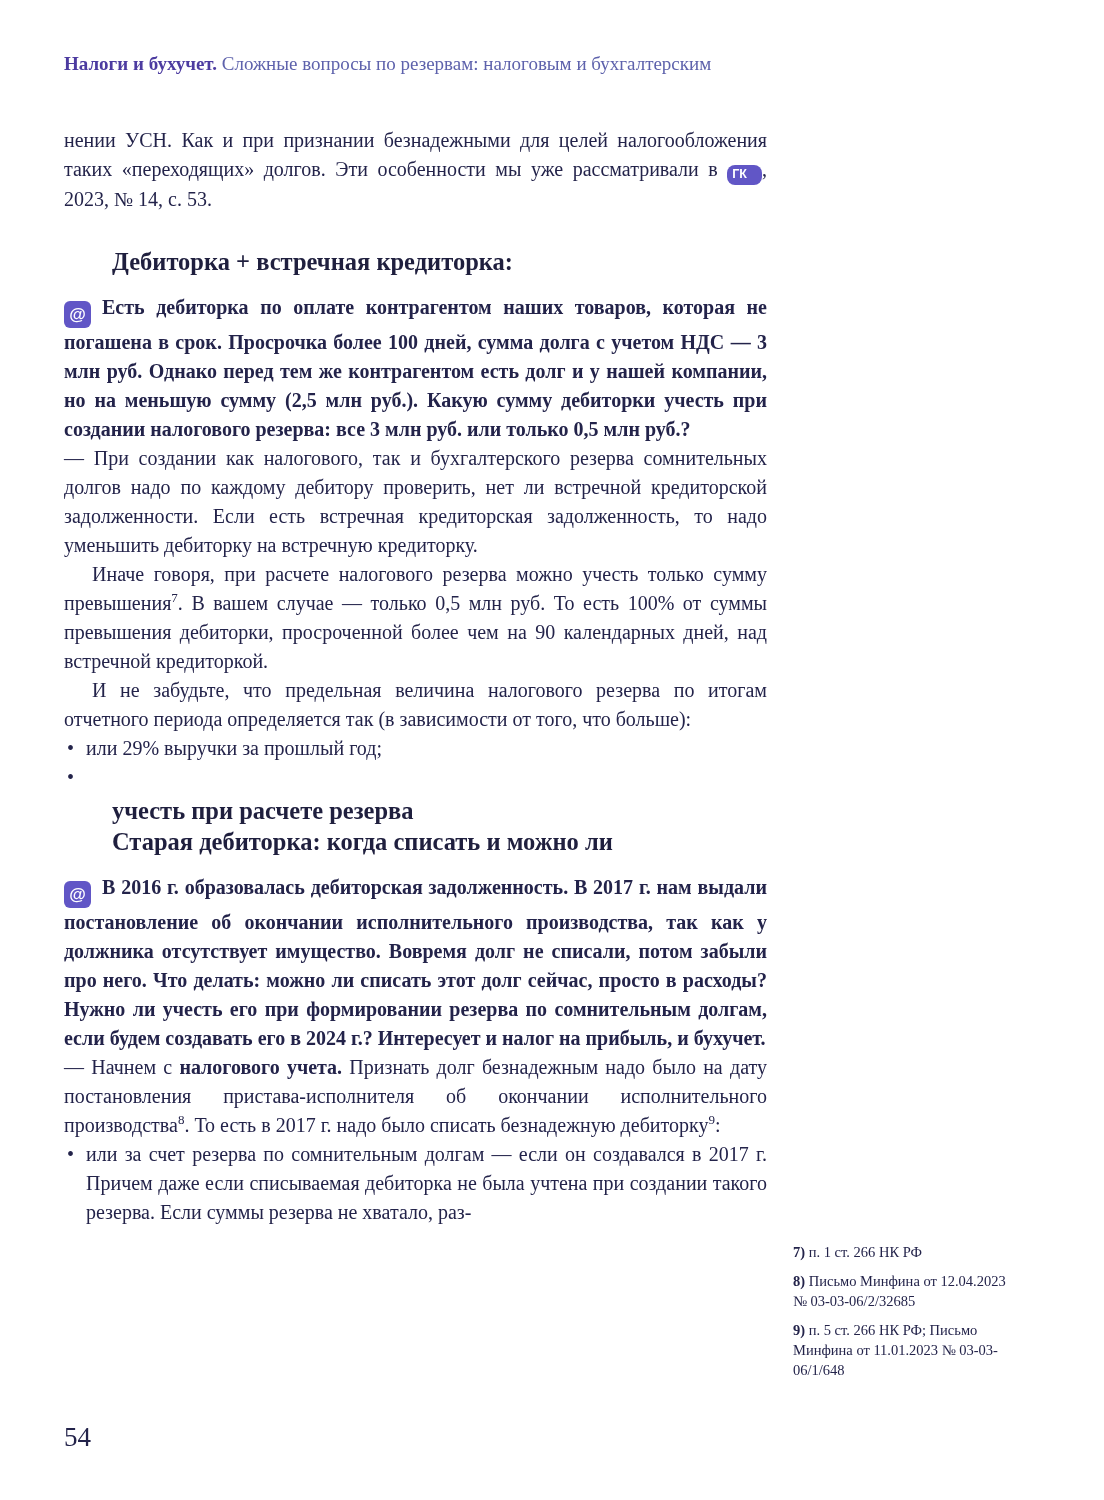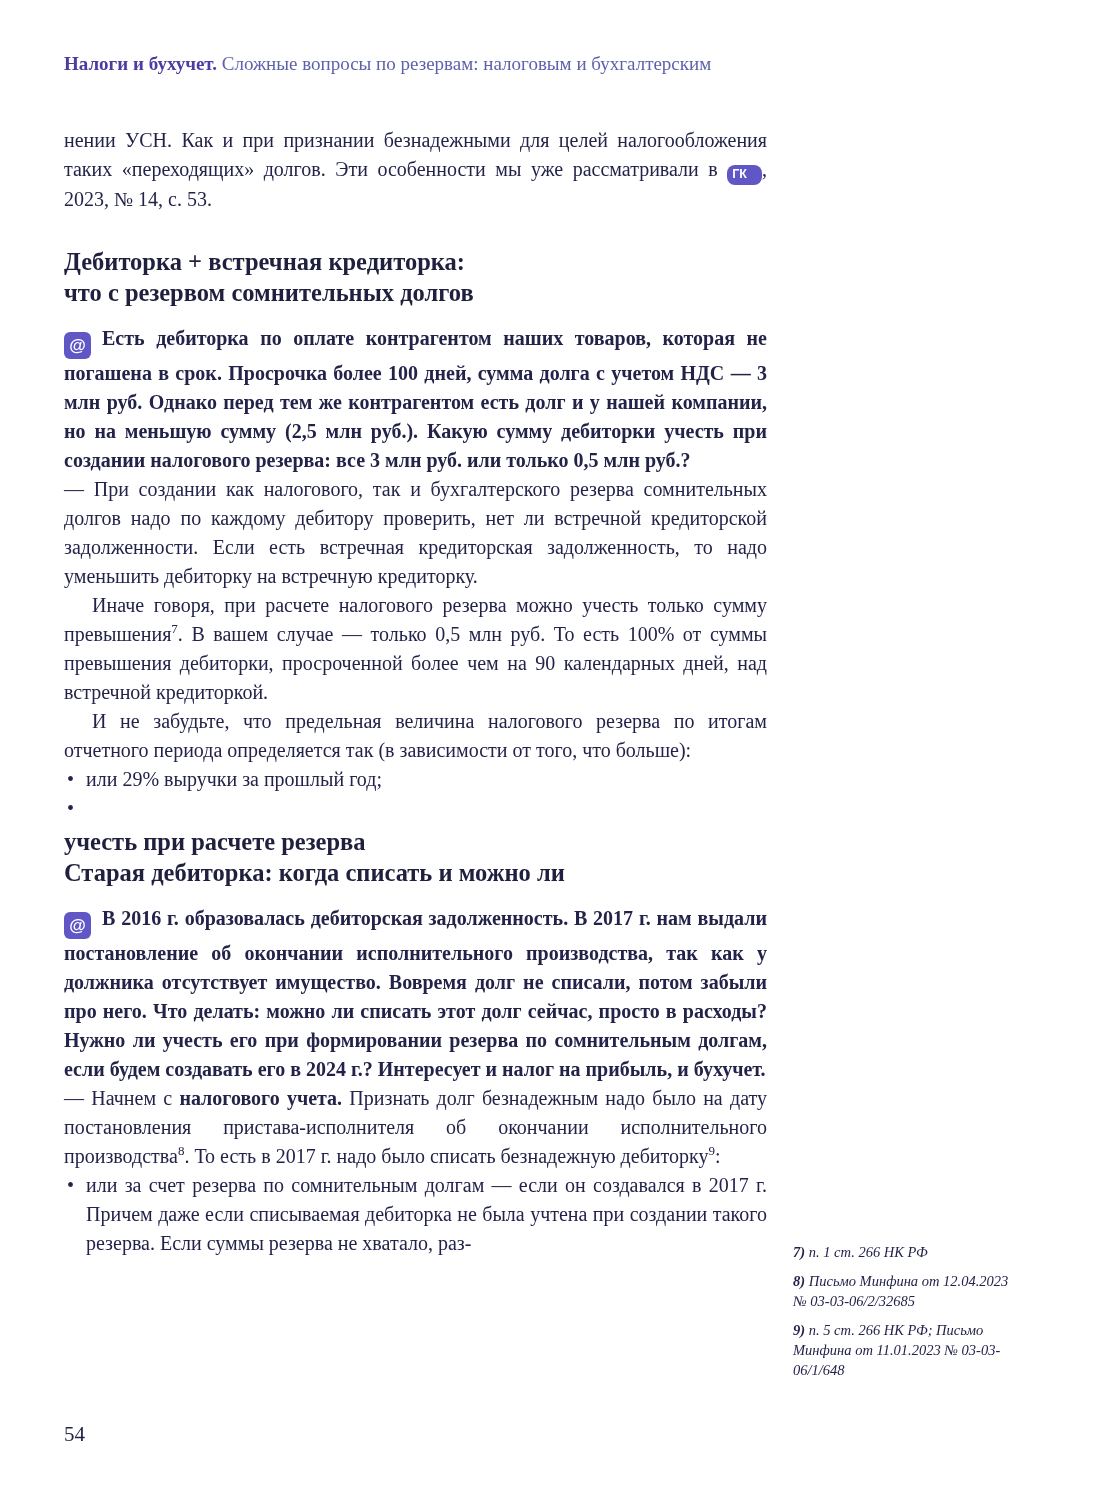--- a/index.html
+++ b/index.html
@@ -42,21 +42,21 @@
   .qpara { font-weight: bold; margin: 0; }
 
   .section-title {
     font-size: 24.5px;
     line-height: 31px;
     font-weight: bold;
     color: #1f1f3e;
     text-align: left;
     margin: 32px 0 16px 0;
   }
-  .section-title .title-line { display: block; }
+  .section-title .title-line { display: block; margin-left: 48px; }
 
   .at-icon {
     display: inline-block;
     width: 27px;
     height: 27px;
     border-radius: 6px;
     background: #6156c6;
     color: #ffffff;
     font-family: "Liberation Sans", sans-serif;
     font-size: 17px;
@@ -92,49 +92,47 @@
 
   .footnotes {
     position: absolute;
     left: 793px;
     top: 1242px;
     width: 225px;
     font-size: 14.5px;
     line-height: 20px;
     color: #23234a;
     text-align: left;
-    font-style: italic;
   }
   .footnote { margin-bottom: 9px; }
   .fn-num { font-weight: bold; }
 
   .page-number {
     position: absolute;
     left: 64px;
     top: 1422px;
-    font-size: 21px;
+    font-size: 27px;
     color: #23234a;
   }
 </style>
 </head>
 <body>
 
 <div class="page">
 
   <div class="header">
     <span class="brand">Налоги и бухучет.</span><span class="subtitle"> Сложные вопросы по резервам: налоговым и бухгалтерским</span>
   </div>
 
   <div class="main">
 
     <p class="para"><span>нении УСН. Как и при признании безнадежными для целей налогообложения таких «переходящих» долгов. Эти особенности мы уже рассматривали в </span><span class="gk-icon">ГК</span><span>, 2023, № 14, с. 53.</span></p>
 
     <h2 class="section-title">
       <span class="title-line">Дебиторка + встречная кредиторка:</span>
-      <span class="title-line">что с резервом сомнительных долгов</span>
     </h2>
 
     <p class="qpara"><span class="at-icon">@</span><span>Есть дебиторка по оплате контрагентом наших товаров, которая не погашена в срок. Просрочка более 100 дней, сумма долга с учетом НДС — 3 млн руб. Однако перед тем же контрагентом есть долг и у нашей компании, но на меньшую сумму (2,5 млн руб.). Какую сумму дебиторки учесть при создании налогового резерва: все 3 млн руб. или только 0,5 млн руб.?</span></p>
 
     <p class="para">—  При создании как налогового, так и бухгалтерского резерва сомнительных долгов надо по каждому дебитору проверить, нет ли встречной кредиторской задолженности. Если есть встречная кредиторская задолженность, то надо уменьшить дебиторку на встречную кредиторку.</p>
 
     <p class="para indent"><span>Иначе говоря, при расчете налогового резерва можно учесть только сумму превышения</span><sup class="ref">7</sup><span>. В вашем случае — только 0,5 млн руб. То есть 100% от суммы превышения дебиторки, просроченной более чем на 90 календарных дней, над встречной кредиторкой.</span></p>
 
     <p class="para indent">И не забудьте, что предельная величина налогового резерва по итогам отчетного периода определяется так (в зависимости от того, что больше):</p>
 

